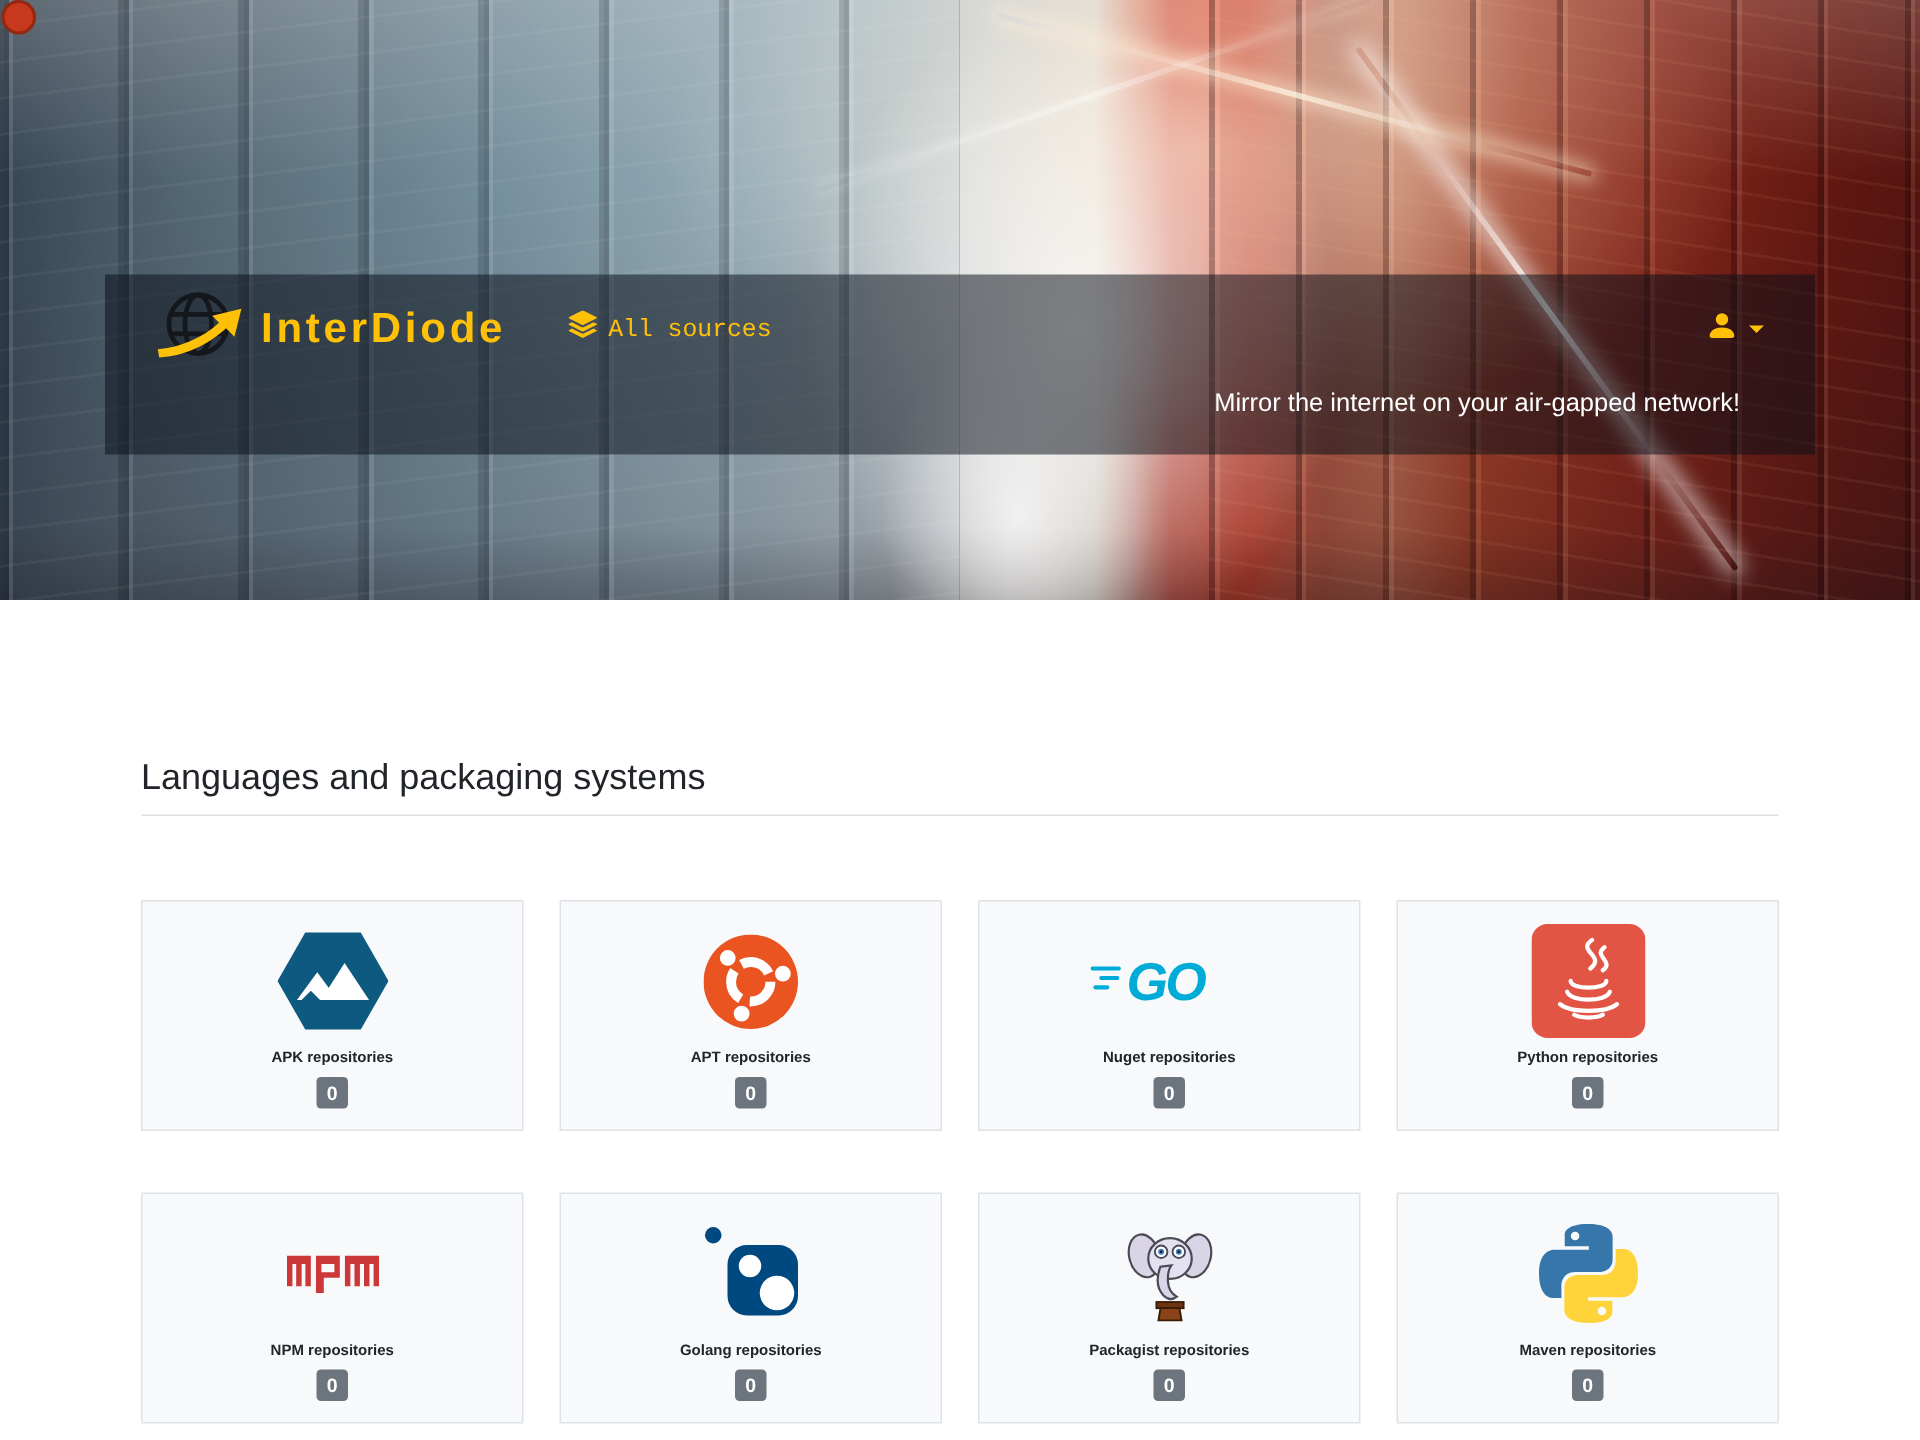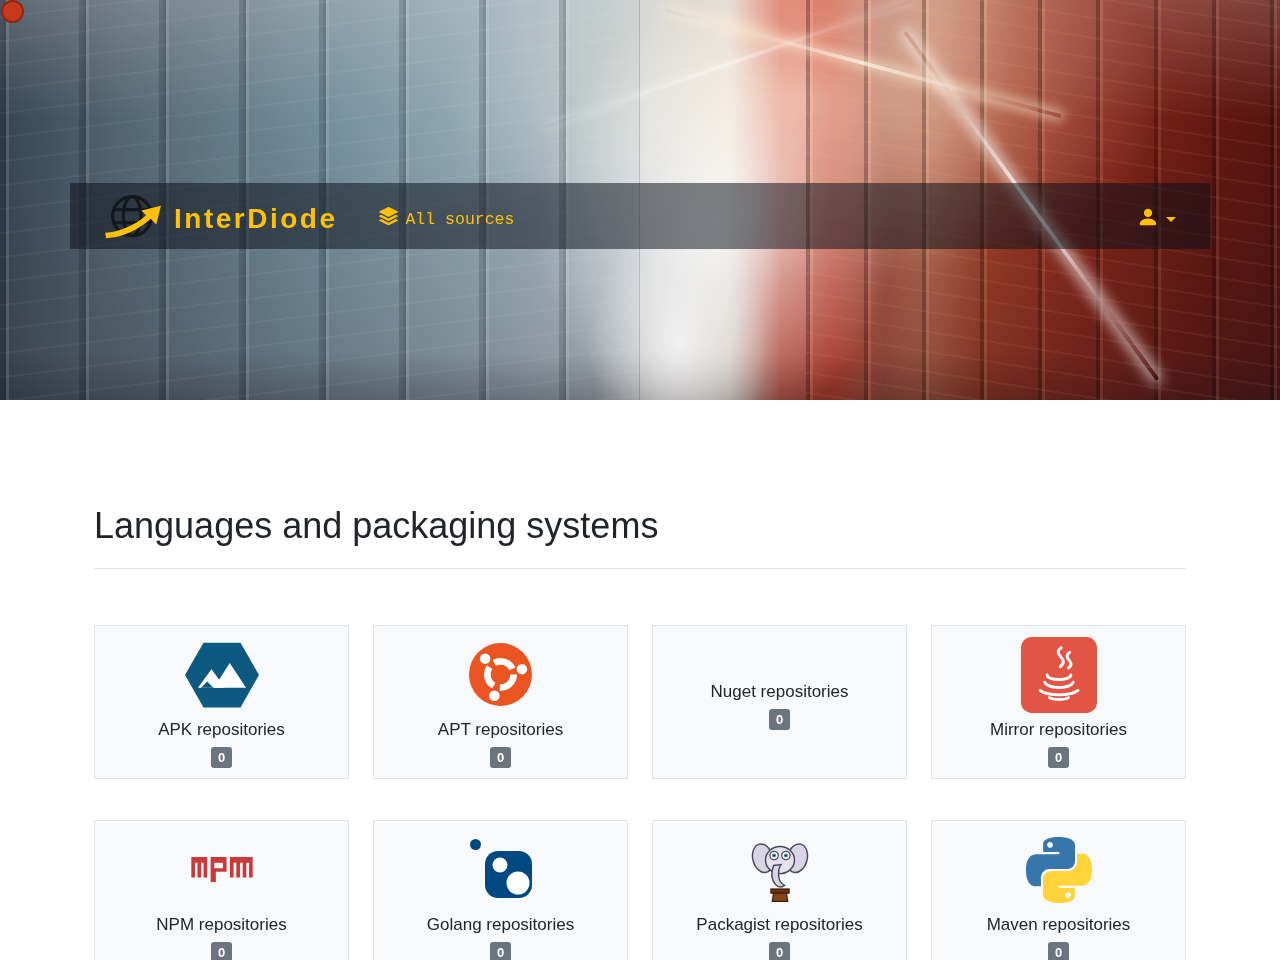--- a/index.html
+++ b/index.html
@@ -55,29 +55,29 @@
   .nav-link { display:flex; align-items:center; gap:7px; margin-left:42px; color:#ffc107;
     font-size:16.5px; text-decoration:none; cursor:pointer;font-family:Liberation Mono, monospace; }
   .nav-spacer { flex:1; }
   .user-menu { display:flex; align-items:center; gap:7px; cursor:pointer; }
   .caret { width:0; height:0; border-left:5px solid transparent; border-right:5px solid transparent;
     border-top:5px solid #ffc107; }
   .tagline { padding:10px 50px 24px 50px; color:#fff; font-size:17px; }
 
   
   .main { width:1140px; margin:0 auto; padding:105px 24px 0 24px; }
-  .section-title { font-size:36px; font-weight:500; color:#212529; padding-bottom:21px;
+  .section-title { font-size:24px; font-weight:500; color:#212529; padding-bottom:10px;
     border-bottom:1px solid #dee2e6; }
   .cards { margin-top:56px; display:grid; grid-template-columns:repeat(4, 1fr);
     column-gap:24px; row-gap:41px; }
   .card { height:154px; background:#f8f9fa; border:1px solid #dee2e6; border-radius:1px;
     display:flex; flex-direction:column; align-items:center; justify-content:center;
     text-decoration:none; cursor:pointer; padding:10px; }
   .card-icon { height:78px; display:flex; align-items:center; justify-content:center; }
-  .card-label { margin-top:7px; font-size:17px; color:#212529; }
+  .card-label { margin-top:7px; font-size:10px; color:#212529;font-weight:bold; }
   .card-badge { margin-top:7px; display:inline-block; background:#6c757d; color:#fff;
     font-size:13px; font-weight:bold; line-height:1; padding:4px 7px; border-radius:3px; }
 </style>
 </head>
 <body>
 
 <div class="rec-dot"></div>
 
 <div class="hero">
   <div class="beam beam-a"></div>
@@ -113,20 +113,21 @@
         <div class="nav-spacer"></div>
         <div class="user-menu">
           <span>
             <svg width="22" height="22" viewBox="0 0 16 16" fill="#ffc107">
               <path d="M3 14s-1 0-1-1 1-4 6-4 6 3 6 4-1 1-1 1H3zm5-6a3 3 0 1 0 0-6 3 3 0 0 0 0 6z"></path>
             </svg>
           </span>
           <span class="caret"></span>
         </div>
       </div>
+      <div class="tagline">Mirror the internet on your air-gapped network!</div>
     </div>
   </div>
 </div>
 
 <div class="main">
   <h2 class="section-title">Languages and packaging systems</h2>
 
   <div class="cards">
 
     <a class="card">
@@ -150,39 +151,49 @@
           <circle cx="24.2" cy="50.2" r="5" fill="#fff"></circle>
           <circle cx="15.4" cy="14.9" r="5" fill="#fff"></circle>
           <circle cx="50.4" cy="24.9" r="5" fill="#fff"></circle>
         </svg>
       </span>
       <span class="card-label">APT repositories</span>
       <span class="card-badge">0</span>
     </a>
 
     <a class="card">
+      <span class="card-icon">
+        <svg width="106" height="42" viewBox="0 0 110 42">
+          <g fill="#00acd7">
+            <rect x="0" y="11" width="21" height="2.8" rx="1.4"></rect>
+            <rect x="6" y="17.5" width="14" height="2.8" rx="1.4"></rect>
+            <rect x="2" y="24" width="11" height="2.8" rx="1.4"></rect>
+          </g>
+          <text x="25" y="34" font-family="Liberation Sans, sans-serif" font-size="37" font-weight="bold" font-style="italic" letter-spacing="-2" fill="#00acd7">GO</text>
+        </svg>
+      </span>
       <span class="card-label">Nuget repositories</span>
       <span class="card-badge">0</span>
     </a>
 
     <a class="card">
       <span class="card-icon">
         <svg width="76" height="76" viewBox="0 0 64 64">
           <rect x="0" y="0" width="64" height="64" rx="9" fill="#e25444"></rect>
           <g stroke="#fff" fill="none" stroke-width="2.4" stroke-linecap="round">
             <path d="M34 9 c-9 6 8 9 -1 16"></path>
             <path d="M41 13 c-7 5 6 8 -1 13"></path>
             <path d="M22 32 c0 5 20 5 20 0"></path>
             <path d="M20 38 c2 6 22 6 24 0"></path>
             <path d="M16 45 c6 5 26 5 32 0"></path>
             <path d="M24 51 c3 2 13 2 16 0"></path>
           </g>
         </svg>
       </span>
-      <span class="card-label">Mirror repositories</span>
+      <span class="card-label">Python repositories</span>
       <span class="card-badge">0</span>
     </a>
 
     <a class="card">
       <span class="card-icon">
         <svg width="62" height="25" viewBox="0 0 54 22">
           <g fill="#cb3837">
             <path d="M0 0 h14 v18 h-3.2 V5 h-2.2 V18 h-3.2 V5 h-2.2 V18 H0 z"></path>
             <path fill-rule="evenodd" d="M17 0 h14 v13 h-9.4 v9 h-4.6 z M20.2 5 h7.6 v4.8 h-7.6 z"></path>
             <path d="M34 0 h20 v18 h-3.2 V5 h-2.4 V18 h-3.2 V5 h-2.4 V18 h-3.2 V5 h-2.4 V18 H34 z"></path>

